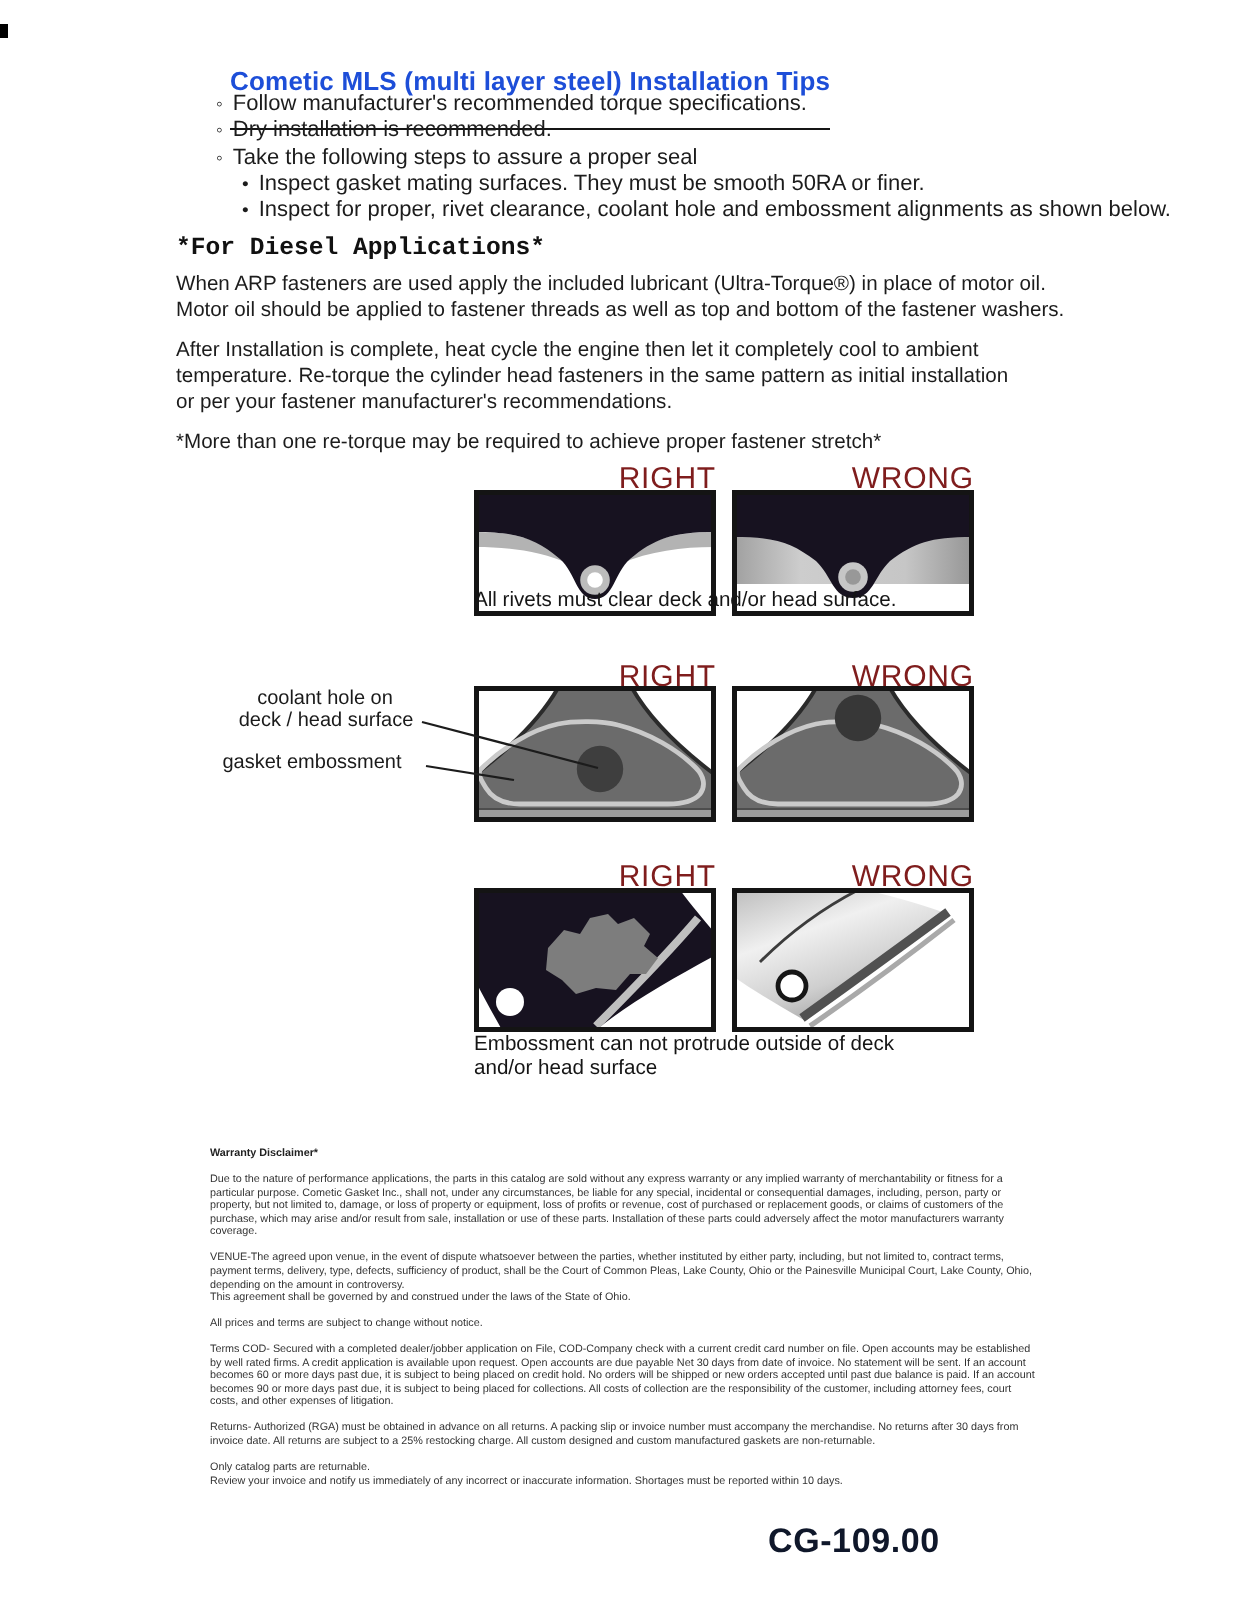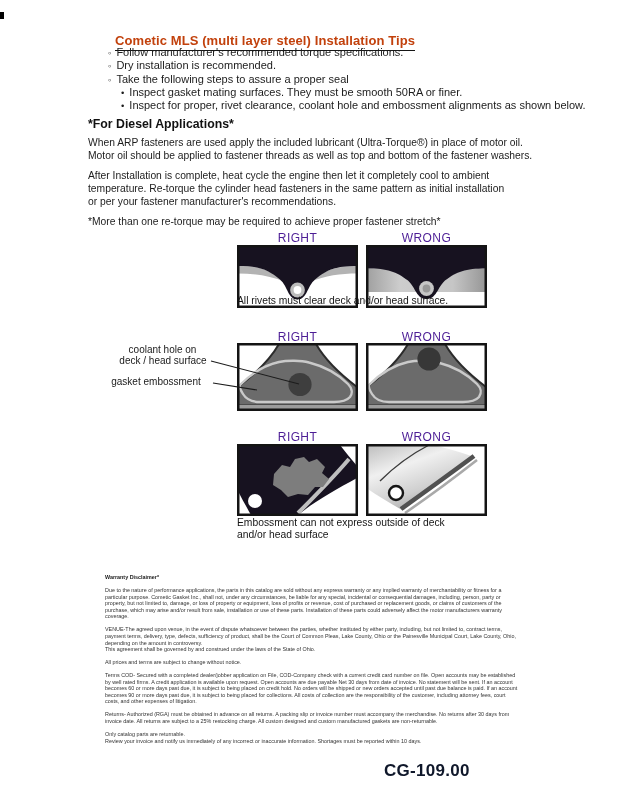--- a/index.html
+++ b/index.html
@@ -1,30 +1,30 @@
 <!DOCTYPE html>
 <html><head>
 <meta charset="utf-8">
 <style>
   html,body{margin:0;padding:0;background:#fff;}
   .page{position:relative;width:618px;height:800px;background:#ffffff;
         font-family:"Liberation Sans",sans-serif;color:#1a1a1a;overflow:hidden;}
   .abs{position:absolute;}
   .edge-mark{left:0;top:12px;width:4px;height:7px;background:#000;}
-  .title{left:115px;top:24px;font-size:13px;font-weight:bold;color:#c2410c;
-         border-bottom:1.6px solid #151515;padding-bottom:2px;letter-spacing:.1px;}
+  .title{left:115px;top:24px;font-size:13px;font-weight:bold;color:#1d4ed8;
+         border-bottom:1.6px solid #151515;padding-bottom:16px;letter-spacing:.1px;}
   .bullets{left:108px;top:46px;font-size:11px;color:#1c1c1c;}
   .brow{display:flex;gap:5px;line-height:13.3px;align-items:flex-start;}
   .bmark{font-size:9.5px;line-height:13.3px;}
   .sub{margin-left:13px;}
   .diesel{left:88px;top:118px;width:464px;font-size:10.3px;line-height:13px;color:#1c1c1c;}
-  .dheading{font-size:12.3px;font-weight:bold;margin-bottom:5px;color:#111;}
+  .dheading{font-size:12.3px;font-weight:bold;margin-bottom:5px;color:#111;font-family:Liberation Mono, monospace;}
   .dpara{margin-bottom:7px;}
-  .fig-label{position:absolute;width:121px;text-align:center;font-size:12px;
-             letter-spacing:.4px;color:#4c1d95;}
+  .fig-label{position:absolute;width:121px;text-align:right;font-size:15px;
+             letter-spacing:.4px;color:#7f1d1d;}
   .panel{position:absolute;display:block;}
   .caption{position:absolute;font-size:10.3px;color:#151515;line-height:11.8px;}
   .ptr-label{position:absolute;font-size:10px;color:#1a1a1a;text-align:center;line-height:10.5px;}
   .leader{position:absolute;left:205px;top:353px;}
   .legal{left:105px;top:574px;width:414px;font-size:5.4px;line-height:6.6px;color:#333;}
   .legal .lp{margin-bottom:6.4px;}
   .legal .lh{font-weight:bold;color:#222;}
   .footer{left:384px;top:761px;font-size:17px;color:#0f172a;letter-spacing:.3px;font-weight:bold;}
 </style>
 </head>
@@ -170,21 +170,21 @@
     <rect x="0" y="0" width="121" height="72" fill="#ffffff"></rect>
     <path d="M1,1 L67,1 C84,5 97,9 108,13 L36,66 C23,58.5 11,51.5 1,44.5 Z" fill="url(#g3w)"></path>
     <path d="M63,1 Q36,15 14,37" stroke="#3c3c3c" stroke-width="1.4" fill="none"></path>
     <path d="M108,12 Q70,40 35,65" stroke="#515151" stroke-width="4.6" fill="none"></path>
     <path d="M111,16 Q74,45 39,69" stroke="#a9a9a9" stroke-width="2.6" fill="none"></path>
     <circle cx="30" cy="49" r="7" fill="#ffffff" stroke="#161616" stroke-width="2.4"></circle>
     <rect x="1.25" y="1.25" width="118.5" height="69.5" fill="none" stroke="#141414" stroke-width="2.5"></rect>
   </svg>
 
   <div class="caption" style="left:237px;top:517px">
-    <div>Embossment can not express outside of deck</div>
+    <div>Embossment can not protrude outside of deck</div>
     <div>and/or head surface</div>
   </div>
 
   <div class="abs legal">
     <div class="lp lh">Warranty Disclaimer*</div>
     <div class="lp">Due to the nature of performance applications, the parts in this catalog are sold without any express warranty or any implied warranty of merchantability or fitness for a particular purpose.  Cometic Gasket Inc., shall not, under any circumstances, be liable for any special, incidental or consequential damages, including, person, party or property, but not limited to, damage, or loss of property or equipment, loss of profits or revenue, cost of purchased or replacement goods, or claims of customers of the purchase, which may arise and/or result from sale, installation or use of these parts.  Installation of these parts could adversely affect the motor manufacturers warranty coverage.</div>
     <div>VENUE-The agreed upon venue, in the event of dispute whatsoever between the parties, whether instituted by either party, including, but not limited to, contract terms, payment terms, delivery, type, defects, sufficiency of product, shall be the Court of Common Pleas, Lake County, Ohio or the Painesville Municipal Court, Lake County, Ohio, depending on the amount in controversy.</div>
     <div class="lp">This agreement shall be governed by and construed under the laws of the State of Ohio.</div>
     <div class="lp">All prices and terms are subject to change without notice.</div>
     <div class="lp">Terms COD- Secured with a completed dealer/jobber application on File, COD-Company check with a current credit card number on file.  Open accounts may be established by well rated firms.  A credit application is available upon request.  Open accounts are due payable Net 30 days from date of invoice.  No statement will be sent.  If an account becomes 60 or more days past due, it is subject to being placed on credit hold.  No orders will be shipped or new orders accepted until past due balance is paid.  If an account becomes 90 or more days past due, it is subject to being placed for collections.  All costs of collection are the responsibility of the customer, including attorney fees, court costs, and other expenses of litigation.</div>

